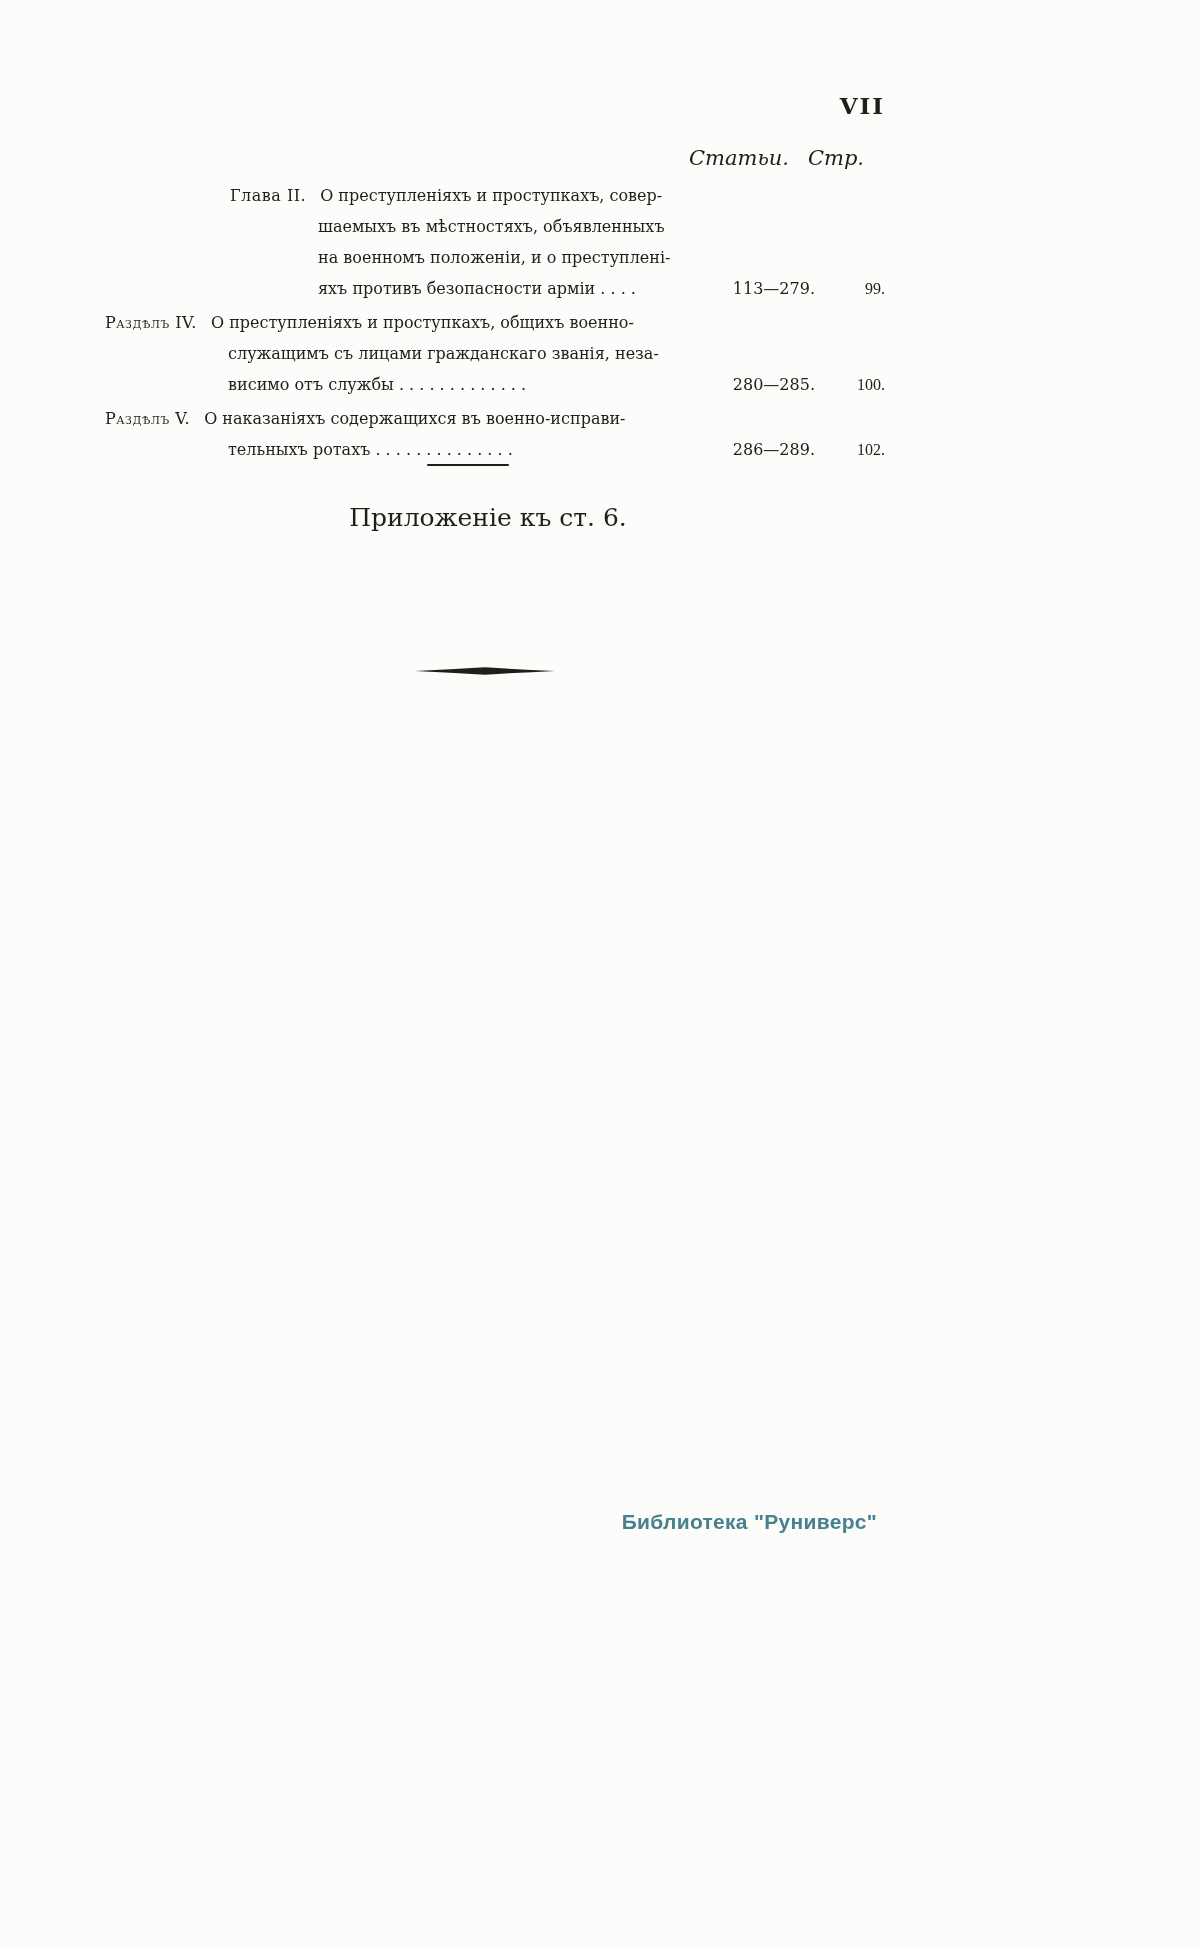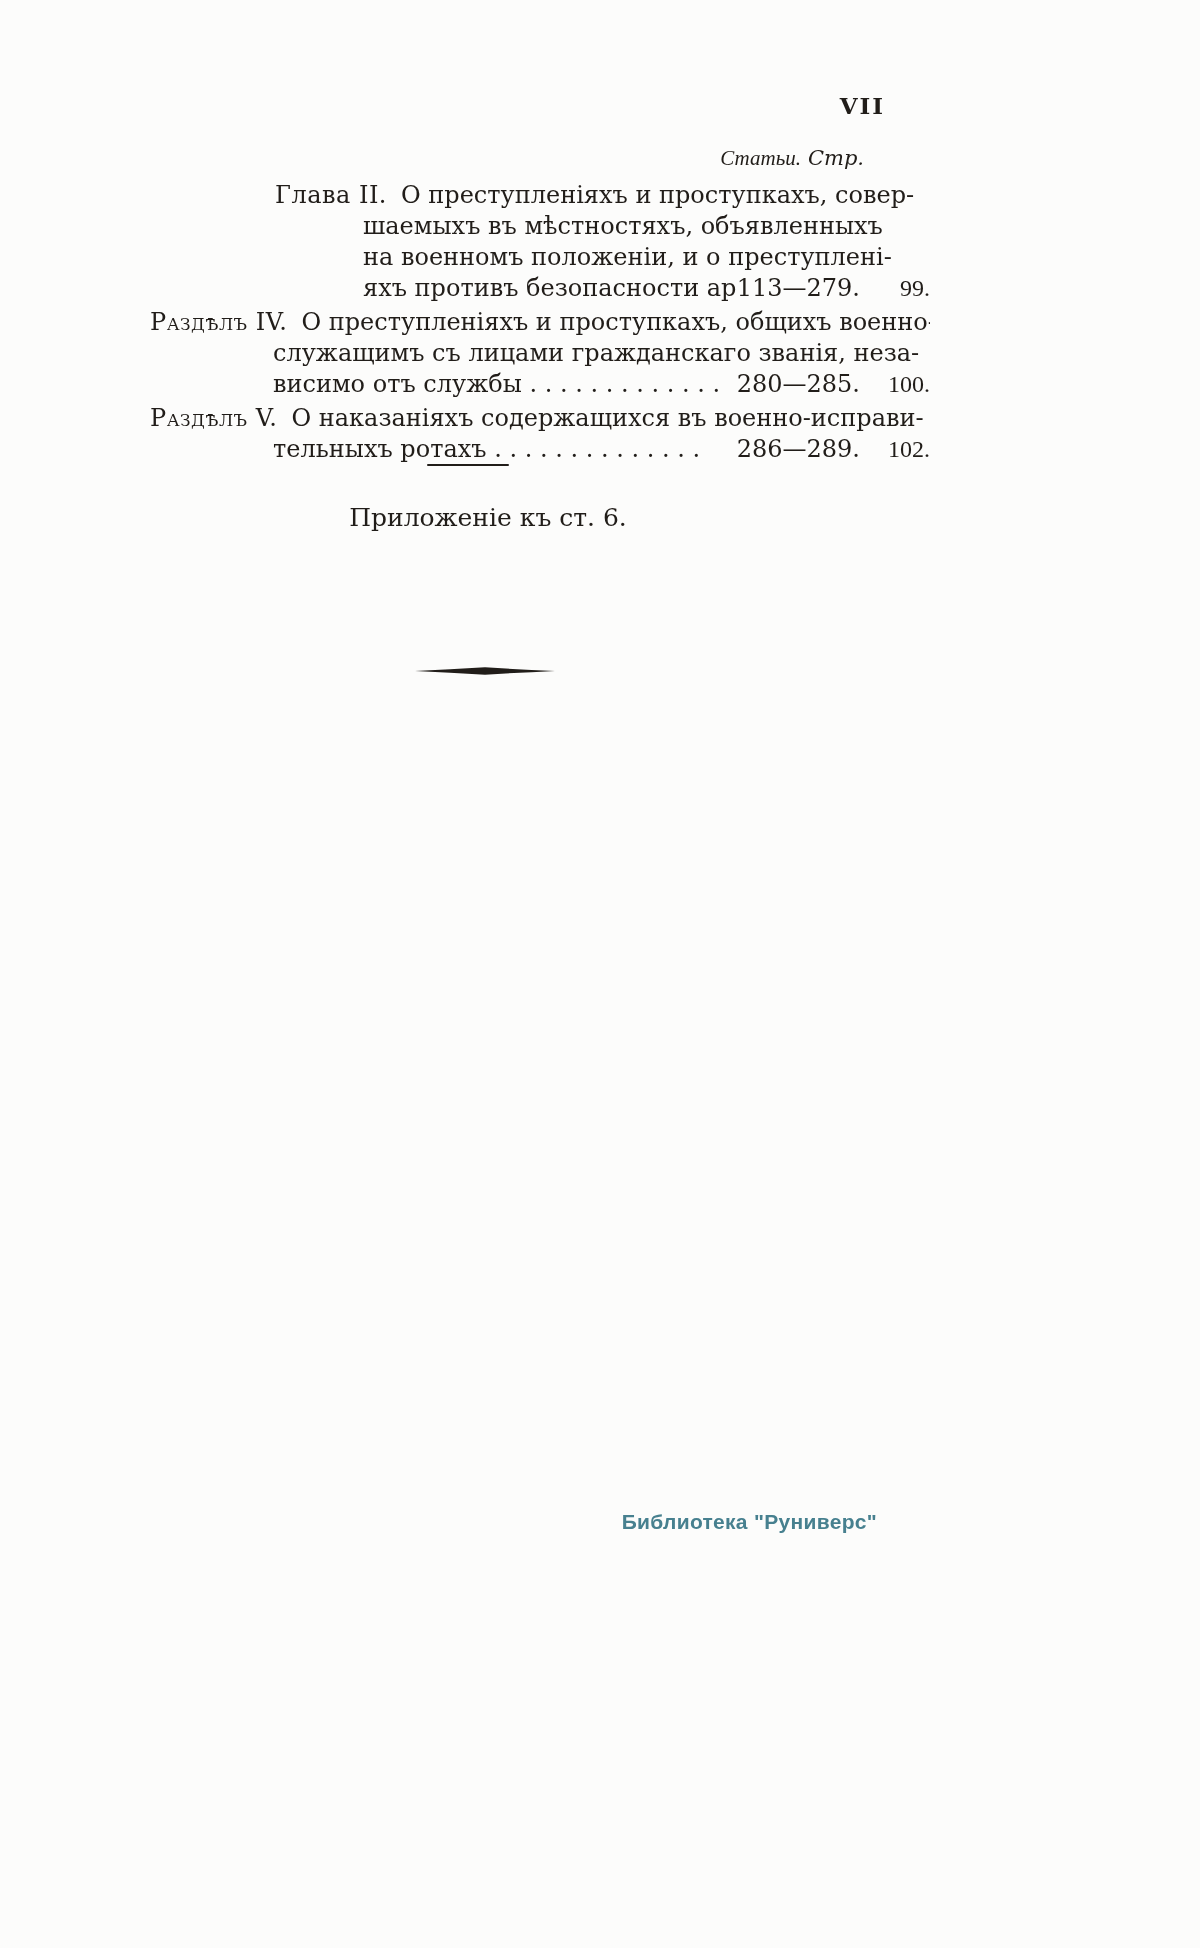--- a/index.html
+++ b/index.html
@@ -31,31 +31,30 @@
     position:absolute;
     top:146px;
     left:105px;
     width:766px;
     display:flex;
     align-items:baseline;
     font-style:italic;
     font-size:21px;
   }
   .col-headers .spacer{ flex:1 1 auto; }
-  .col-headers .art-col{ flex:0 0 112px; text-align:right;font-family:Liberation Serif, serif; }
+  .col-headers .art-col{ flex:0 0 112px; text-align:left; }
   .col-headers .pg-col{ flex:0 0 70px; text-align:center;font-style:italic; }
 
   .toc{
     position:absolute;
     top:180px;
     left:105px;
     width:780px;
-    font-size:24px;
+    font-size:16px;
     line-height:31px;
-    margin-left:45px;
   }
   .entry{ margin-bottom:3px; }
   .line{
     display:flex;
     align-items:baseline;
     white-space:nowrap;
   }
   .line .text{ flex:1 1 auto; min-width:0; overflow:hidden; }
   .line .art{ flex:0 0 112px; text-align:right; }
   .line .pg{ flex:0 0 70px; text-align:right;font-family:Liberation Serif, serif; }

